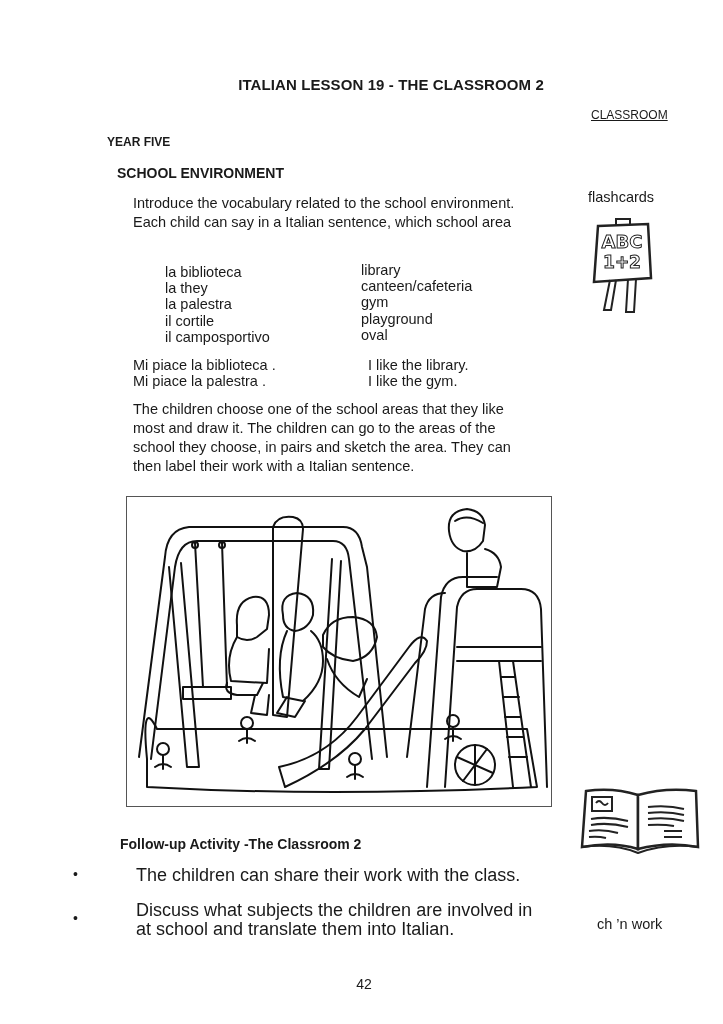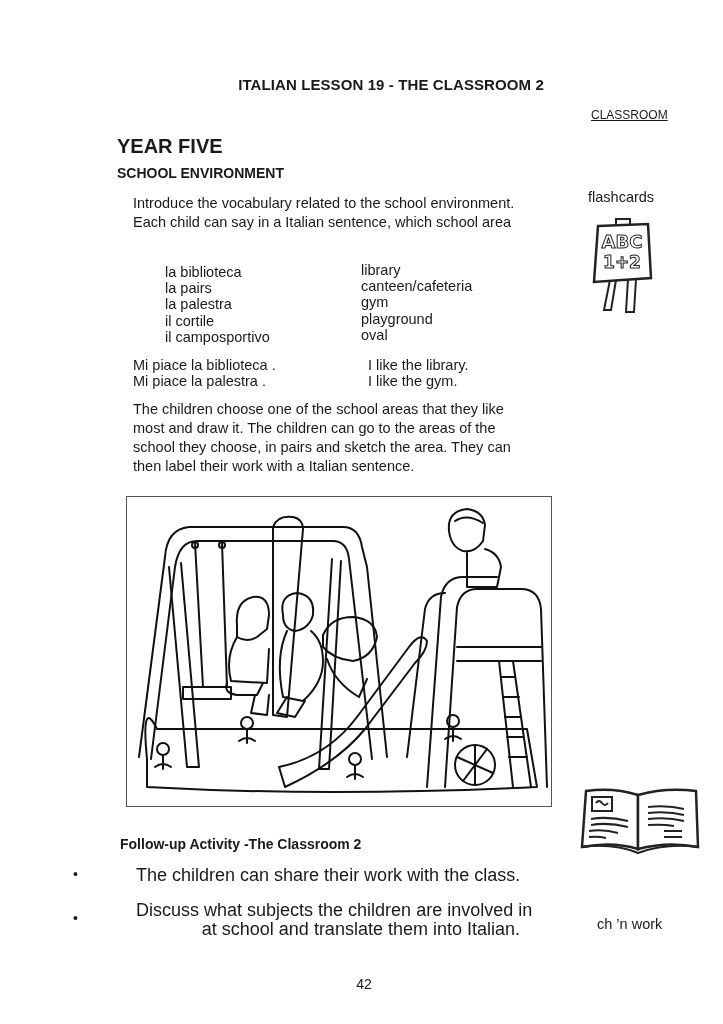--- a/index.html
+++ b/index.html
@@ -4,62 +4,62 @@
 <style>
   html, body { margin: 0; padding: 0; background: #ffffff; }
   body {
     width: 723px; height: 1024px; position: relative; overflow: hidden;
     font-family: "Liberation Sans", "DejaVu Sans", sans-serif;
     color: #1a1a1a;
   }
   .abs { position: absolute; }
   .title { left: 0; width: 782px; top: 76px; text-align: center; font-weight: bold; font-size: 15px; letter-spacing: 0.1px; }
   .resources { left: 591px; top: 108px; font-size: 12px; text-decoration: underline; }
-  .h-year { left: 117px; top: 135px; font-weight: bold; font-size: 20px; }
+  .h-year { left: 107px; top: 135px; font-weight: bold; font-size: 12px; }
   .h-env { left: 117px; top: 165px; font-weight: bold; font-size: 14px; text-align: center; }
   .para { left: 117px; font-size: 14.5px; line-height: 19px; width: 440px; }
   .p1 { top: 194px; }
   .vocab { top: 264px; font-size: 14.5px; line-height: 16.2px; }
   .vocab-it { left: 149px; }
   .vocab-en { left: 345px; }
   .phr-it { left: 117px; top: 358px; font-size: 14.5px; line-height: 15.5px; }
   .phr-en { left: 352px; top: 358px; font-size: 14.5px; line-height: 15.5px; }
   .p2 { top: 400px; }
   .flash-label { left: 588px; top: 189px; font-size: 14.5px; }
   .flash-icon { left: 588px; top: 216px; width: 70px; height: 100px; }
   .book-icon { left: 578px; top: 785px; width: 122px; height: 72px; }
   .work-label { left: 597px; top: 868px; font-size: 14.5px; margin-top: 48px; }
   .picture { left: 126px; top: 496px; width: 424px; height: 309px; border: 1px solid #555; background: #fff; }
   .follow-head { left: 120px; top: 836px; font-weight: bold; font-size: 14px; }
   .bullet { left: 73px; font-size: 14px; }
   .b1 { top: 866px; }
   .b2 { top: 910px; }
   .item { left: 120px; font-size: 18px; line-height: 19px; width: 400px; }
   .i1 { top: 866px; }
-  .i2 { top: 901px; text-align: right; }
+  .i2 { top: 901px; }
   .page-num { left: 0; width: 728px; top: 976px; text-align: center; font-size: 14px; }
   .line { display: block; white-space: nowrap; margin-left: 16px; }
 </style>
 </head>
 <body>
 
 <div class="abs title">ITALIAN LESSON 19 - THE CLASSROOM 2</div>
 <div class="abs resources">CLASSROOM</div>
 
 <div class="abs h-year">YEAR FIVE</div>
 <div class="abs h-env">SCHOOL ENVIRONMENT</div>
 
 <div class="abs para p1">
   <span class="line">Introduce the vocabulary related to the school environment.</span>
   <span class="line">Each child can say in a Italian sentence, which school area</span>
 </div>
 
 <div class="abs vocab vocab-it">
   <span class="line">la biblioteca</span>
-  <span class="line">la pairs</span>
+  <span class="line">la they</span>
   <span class="line">la palestra</span>
   <span class="line">il cortile</span>
   <span class="line">il camposportivo</span>
 </div>
 <div class="abs vocab vocab-en" style="top:262px;">
   <span class="line">library</span>
   <span class="line">canteen/cafeteria</span>
   <span class="line">gym</span>
   <span class="line">playground</span>
   <span class="line">oval</span>

